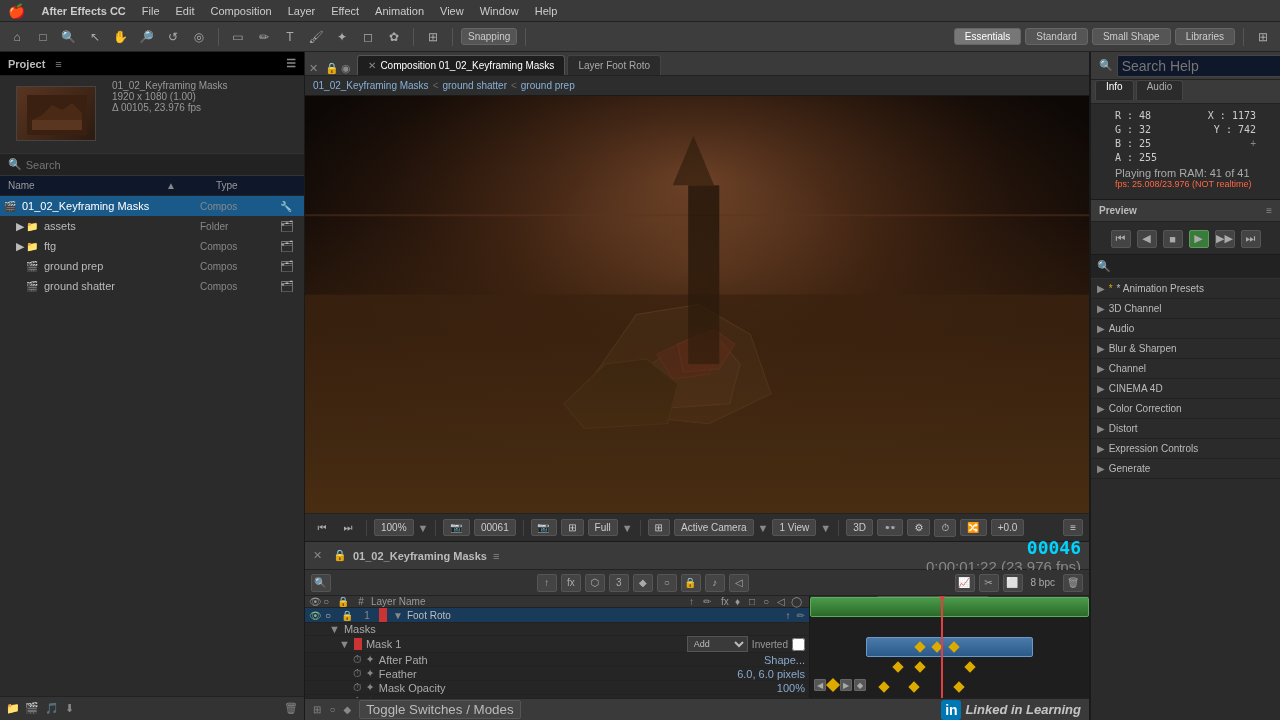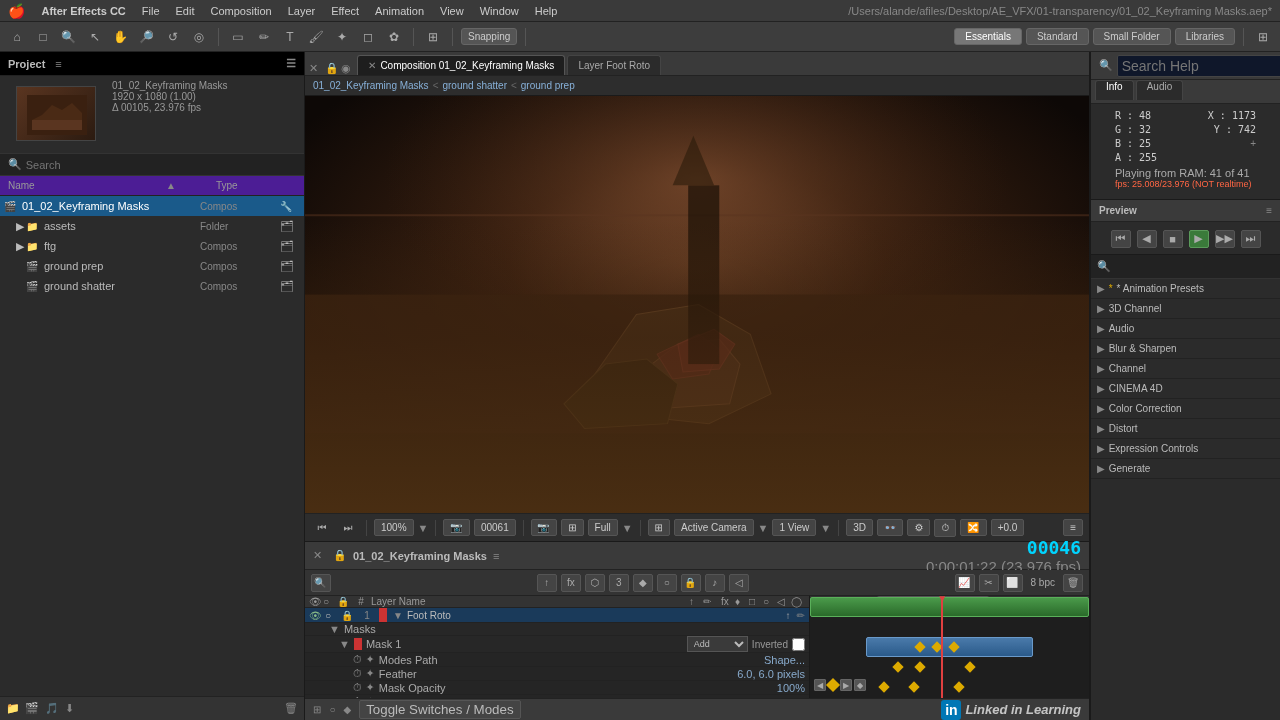--- a/index.html
+++ b/index.html
@@ -143,21 +143,21 @@
     .project-tree {
       flex: 1;
       overflow-y: auto;
       overflow-x: hidden;
     }
     .tree-header {
       display: flex;
       align-items: center;
       height: 20px;
       padding: 0 8px;
-      background: #4c1d95;
+      background: #0f172a;
       border-bottom: 1px solid #222;
       font-size: 10px;
       color: #999;
     }
     .tree-header .col-name { flex: 1; }
     .tree-header .col-type { width: 80px; }
     .tree-item {
       display: flex;
       align-items: center;
       height: 20px;
@@ -549,21 +549,20 @@
   <span class="menu-item">File</span>
   <span class="menu-item">Edit</span>
   <span class="menu-item">Composition</span>
   <span class="menu-item">Layer</span>
   <span class="menu-item">Effect</span>
   <span class="menu-item">Animation</span>
   <span class="menu-item">View</span>
   <span class="menu-item">Window</span>
   <span class="menu-item">Help</span>
   <div style="flex:1"></div>
-  <span style="color:#888;font-size:11px;">/Users/alande/afiles/Desktop/AE_VFX/01-transparency/01_02_Keyframing Masks.aep*</span>
 </div>
 
 <div class="toolbar">
   <div class="toolbar-icon">⌂</div>
   <div class="toolbar-icon">□</div>
   <div class="toolbar-icon">🔍</div>
   <div class="toolbar-icon">↖</div>
   <div class="toolbar-icon">✋</div>
   <div class="toolbar-icon">🔎</div>
   <div class="toolbar-icon">↺</div>
@@ -577,21 +576,21 @@
   <div class="toolbar-icon">◻</div>
   <div class="toolbar-icon">✿</div>
   <div class="toolbar-sep"></div>
   <div class="toolbar-icon">⊞</div>
   <div class="toolbar-sep"></div>
   <button class="snapping-btn">Snapping</button>
   <div class="toolbar-sep"></div>
   <div style="flex:1"></div>
   <button class="ws-btn active">Essentials</button>
   <button class="ws-btn">Standard</button>
-  <button class="ws-btn">Small Folder</button>
+  <button class="ws-btn">Small Shape</button>
   <button class="ws-btn">Libraries</button>
   <div class="toolbar-sep"></div>
   <div class="toolbar-icon">⊞</div>
 </div>
 
 <div class="panels-row" style="height: calc(720px - 52px); display:flex;">
 
   <div class="left-panel">
     <div class="panel-header">
       <span>Project</span>
@@ -854,21 +853,21 @@
               <option>Intersect</option>
               <option>None</option>
             </select>
             <span style="color:#999;font-size:10px;text-align:center;">Inverted</span>
             <input type="checkbox" style="">
           </div>
 
           <div style="height:20px;display:flex;align-items:center;padding:0 4px;border-bottom:1px solid #222;background:#252525;padding-left:48px;gap:4px;">
             <span style="color:#888;cursor:pointer;">⏱</span>
             <span style="color:#888;cursor:pointer;">✦</span>
-            <span style="color:#aaa;">Modes Path</span>
+            <span style="color:#aaa;">After Path</span>
             <div style="flex:1;"></div>
             <span style="color:#88aacc;cursor:pointer;">Shape...</span>
           </div>
 
           <div style="height:20px;display:flex;align-items:center;padding:0 4px;border-bottom:1px solid #222;background:#252525;padding-left:48px;gap:4px;">
             <span style="color:#888;cursor:pointer;">⏱</span>
             <span style="color:#888;cursor:pointer;">✦</span>
             <span style="color:#aaa;">Feather</span>
             <div style="flex:1;"></div>
             <span style="color:#88aacc;">6.0, 6.0 pixels</span>

